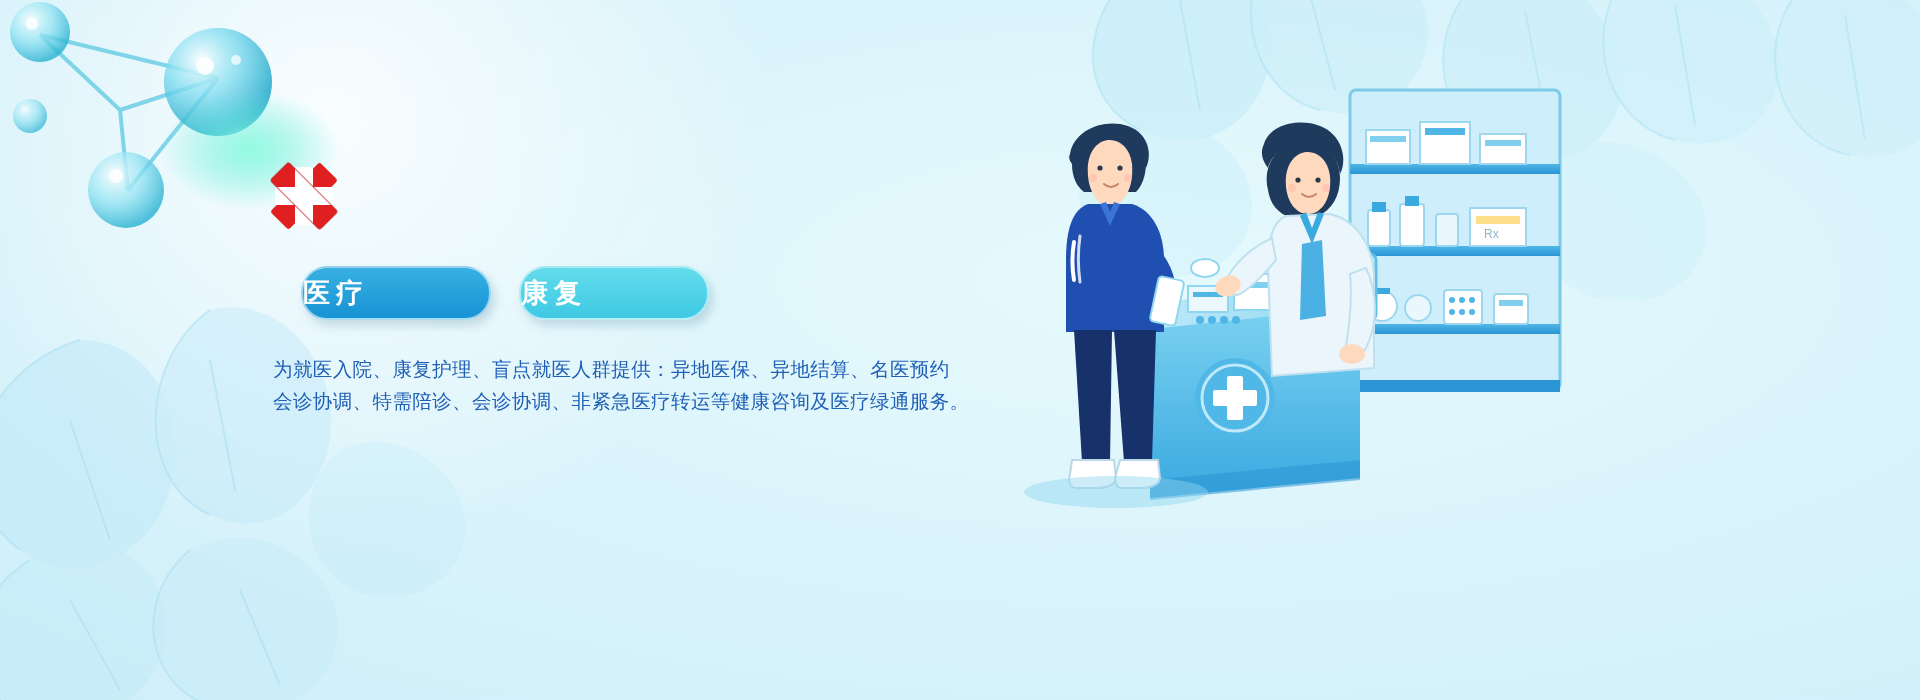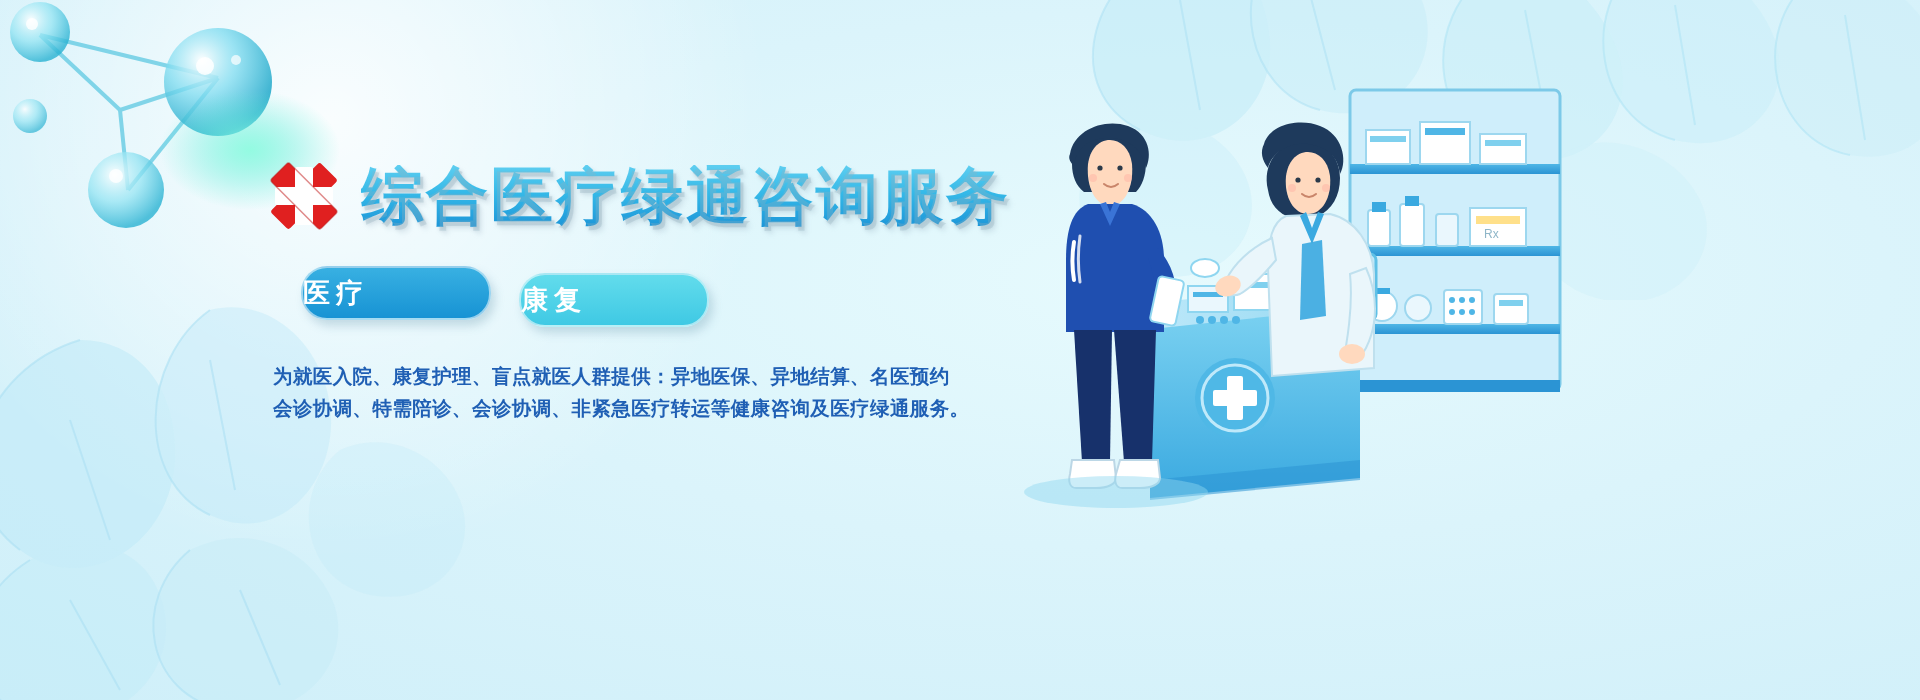--- a/index.html
+++ b/index.html
@@ -46,21 +46,21 @@
     display:flex;align-items:center;justify-content:flex-start;
     color:#ffffff;font-size:27px;font-weight:bold;letter-spacing:6px;
     box-shadow:4px 6px 10px rgba(90,140,165,.28);
     font-family:"DejaVu Sans","Liberation Sans",sans-serif;
     border:2px solid rgba(255,255,255,.55);
     cursor:pointer;
   }
 
   .desc{
     margin-top:34px;margin-left:8px;
-    color:#1f5fb4;font-size:19.5px;line-height:1.62;font-weight:bold;
+    color:#1f5fb4;font-size:19.5px;line-height:1.62;font-weight:normal;
     letter-spacing:.4px;max-width:730px;
     font-family:"DejaVu Sans","Liberation Sans",sans-serif;
   }
   .desc div{white-space:nowrap;}
 
   
   .scene{position:absolute;left:1000px;top:68px;width:640px;height:500px;}
 </style>
 </head>
 <body>
@@ -165,28 +165,27 @@
             <rect x="4" y="26" width="70" height="26" rx="3" fill="#e02020"></rect>
             <rect x="26" y="4" width="26" height="70" rx="3" fill="#e02020"></rect>
           </g>
           <rect x="30" y="10" width="18" height="58" rx="2" fill="#ffffff"></rect>
           <rect x="10" y="30" width="58" height="18" rx="2" fill="#ffffff"></rect>
           <g transform="rotate(45 39 39)" fill="none" stroke="#c01414" stroke-width="1.5" opacity="0.5">
             <rect x="4" y="26" width="70" height="26" rx="3"></rect>
           </g>
         </svg>
       </div>
-      <h1 class="title">综合医疗绿通咨询服务</h1>
     </div>
 
     <div class="pills">
       <div class="pill" style="background:linear-gradient(180deg,#38b0e2 0%,#1793d4 100%);">
         <span>医疗</span>
       </div>
-      <div class="pill" style="background:linear-gradient(180deg,#62dcec 0%,#3fc9e4 100%);margin-top:7px;">
+      <div class="pill" style="background:linear-gradient(180deg,#62dcec 0%,#3fc9e4 100%);">
         <span>康复</span>
       </div>
     </div>
 
     <div class="desc">
       <div>为就医入院、康复护理、盲点就医人群提供：异地医保、异地结算、名医预约</div>
       <div>会诊协调、特需陪诊、会诊协调、非紧急医疗转运等健康咨询及医疗绿通服务。</div>
     </div>
   </div>
 

